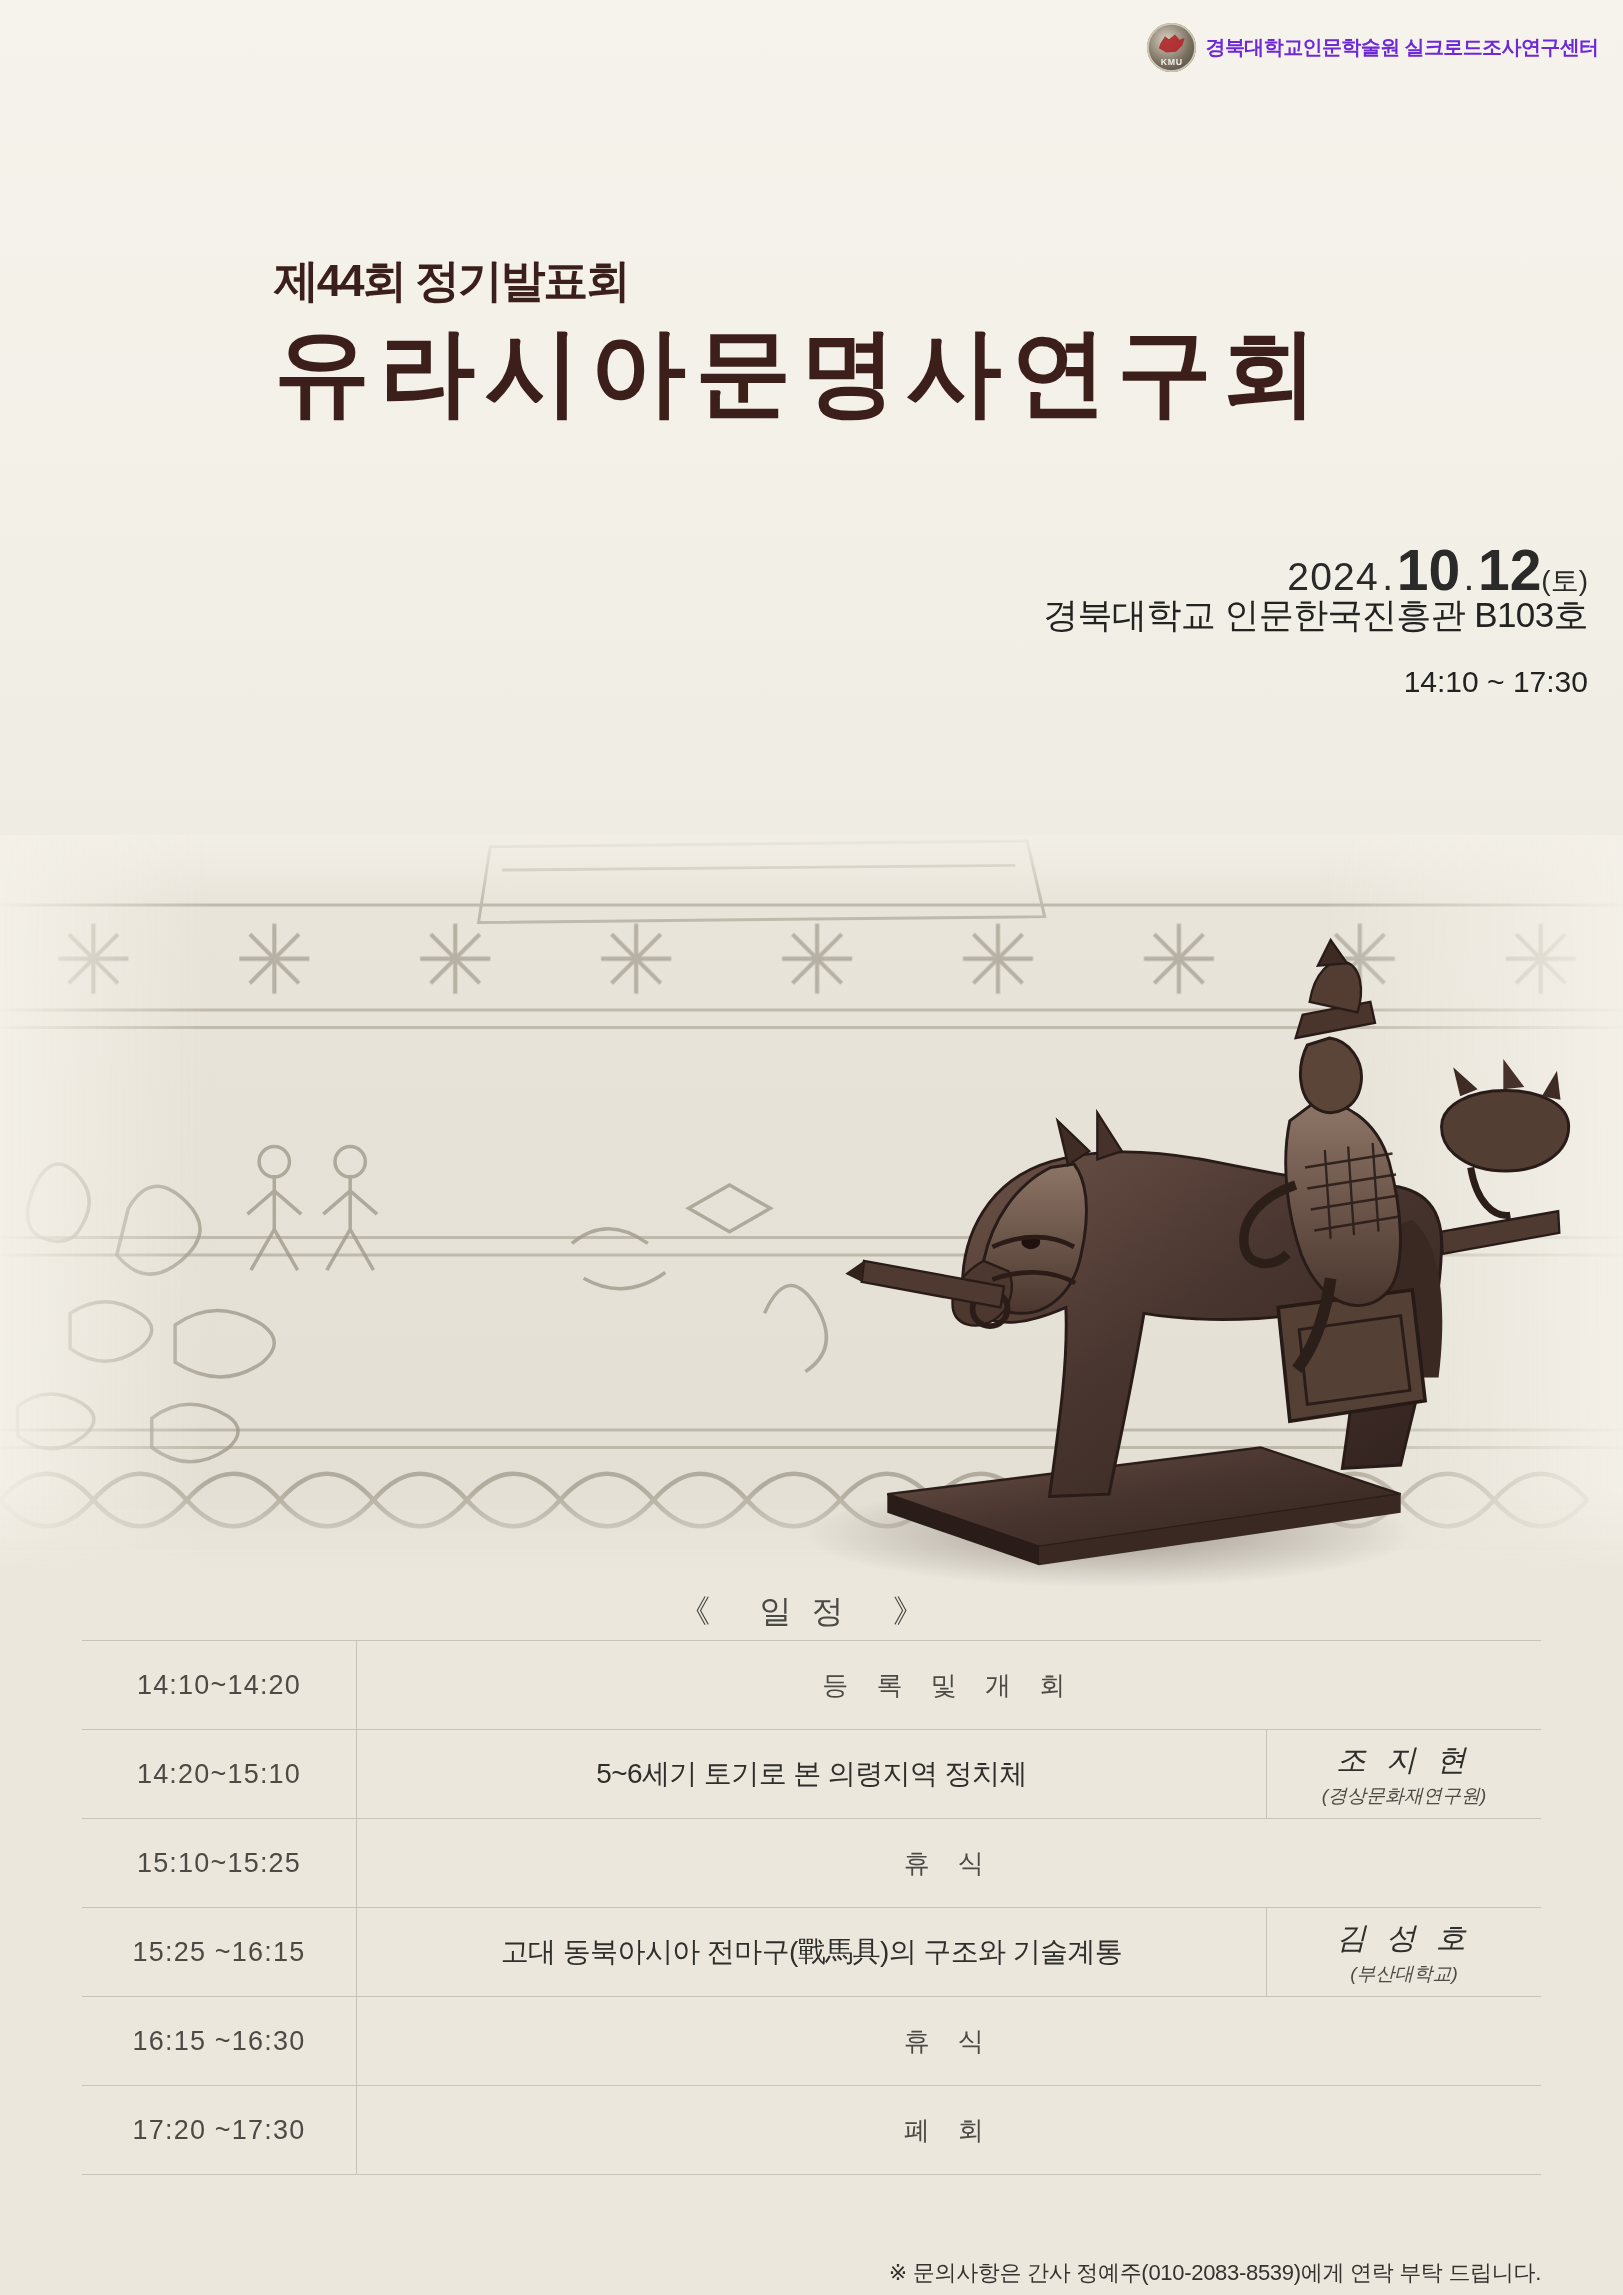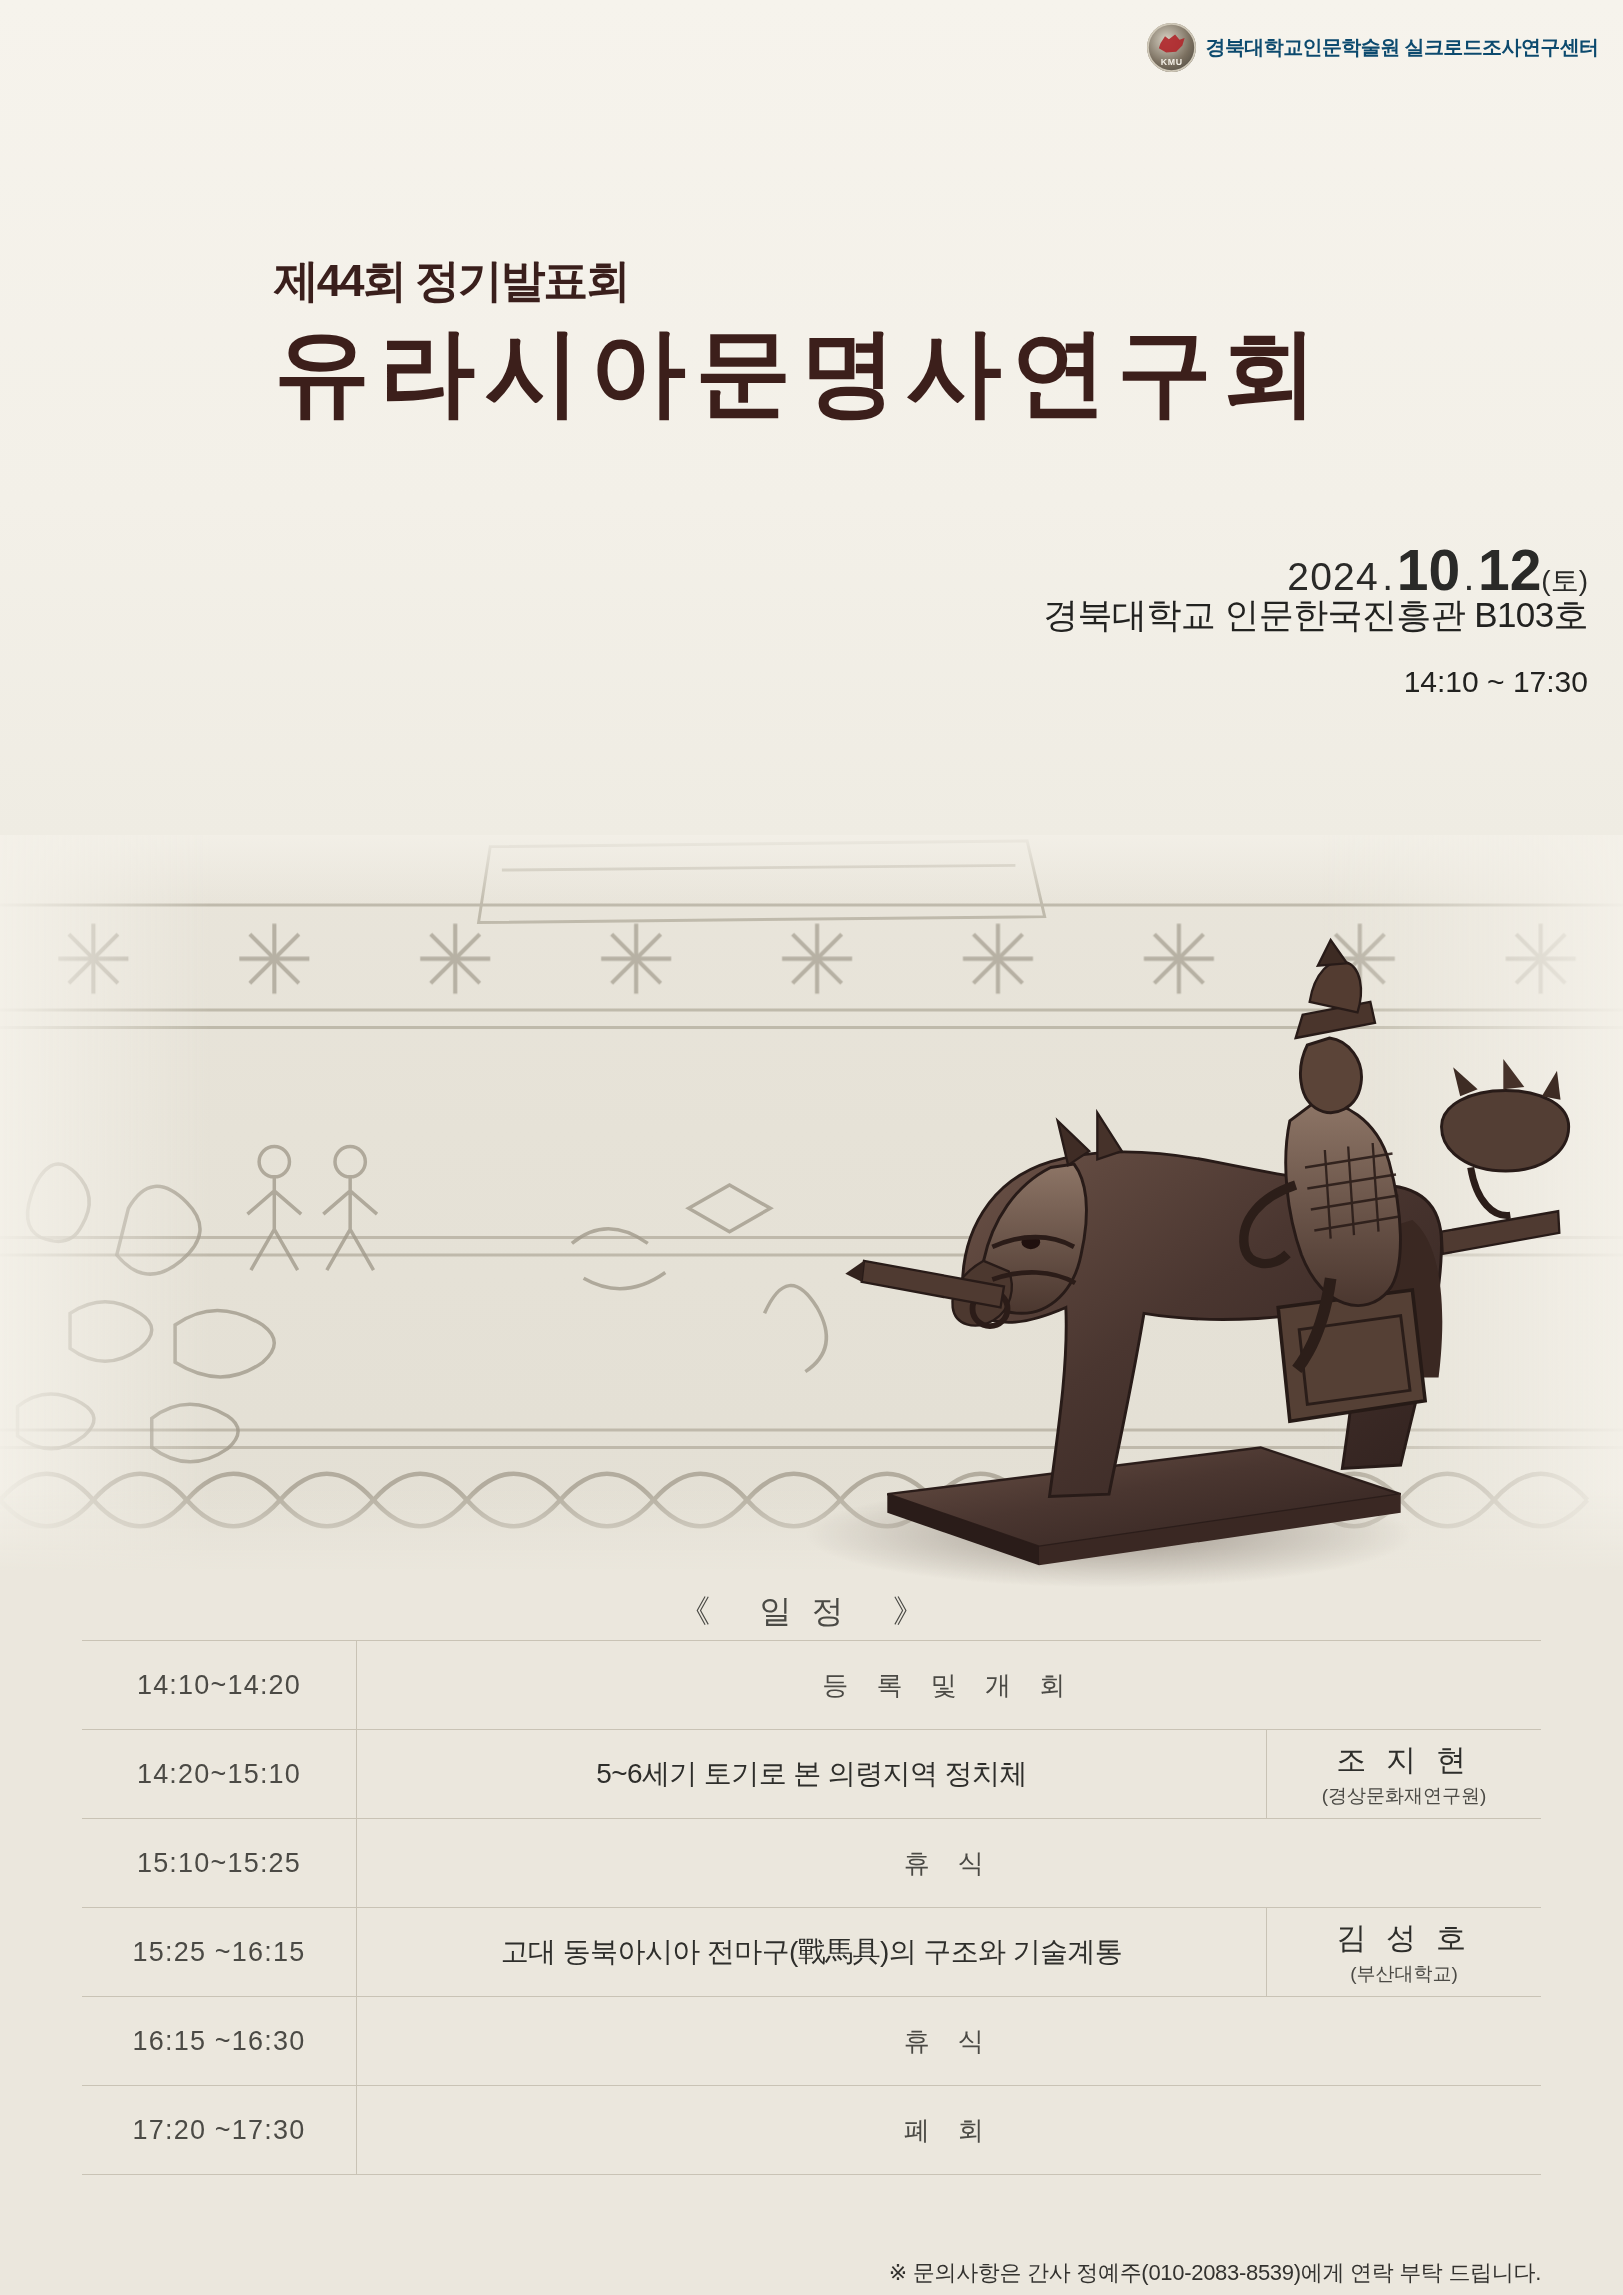--- a/index.html
+++ b/index.html
@@ -91,21 +91,21 @@
     position: absolute;
     left: 10.5px; top: 9.3px;
     width: 28px; height: 22px;
     background: #b0282c;
     clip-path: polygon(10% 50%, 26% 18%, 40% 32%, 62% 10%, 78% 34%, 96% 26%, 88% 60%, 66% 88%, 30% 92%, 4% 72%);
     opacity: .92;
   }
   .logo-text {
     font-size: 20px;
     font-weight: bold;
-    color: #0c4a6e;
+    color: #6d28d9;
     letter-spacing: -0.6px;
     white-space: nowrap;
   }
 
   
   .subtitle {
     position: absolute;
     left: 274px;
     top: 251px;
     font-size: 45px;
@@ -232,20 +232,21 @@
   }
   .cell-speaker {
     width: 274px;
     flex: 0 0 274px;
     border-left: 1.2px solid #c9c3b5;
     display: flex;
     flex-direction: column;
     align-items: center;
     justify-content: center;
     gap: 2px;
+    font-style: italic;
   }
   .sp-name {
     font-size: 30px;
     color: #2e2e2b;
     letter-spacing: 5.8px;
   }
   .sp-affil {
     font-size: 19px;
     color: #4b4a45;
     letter-spacing: 0px;

